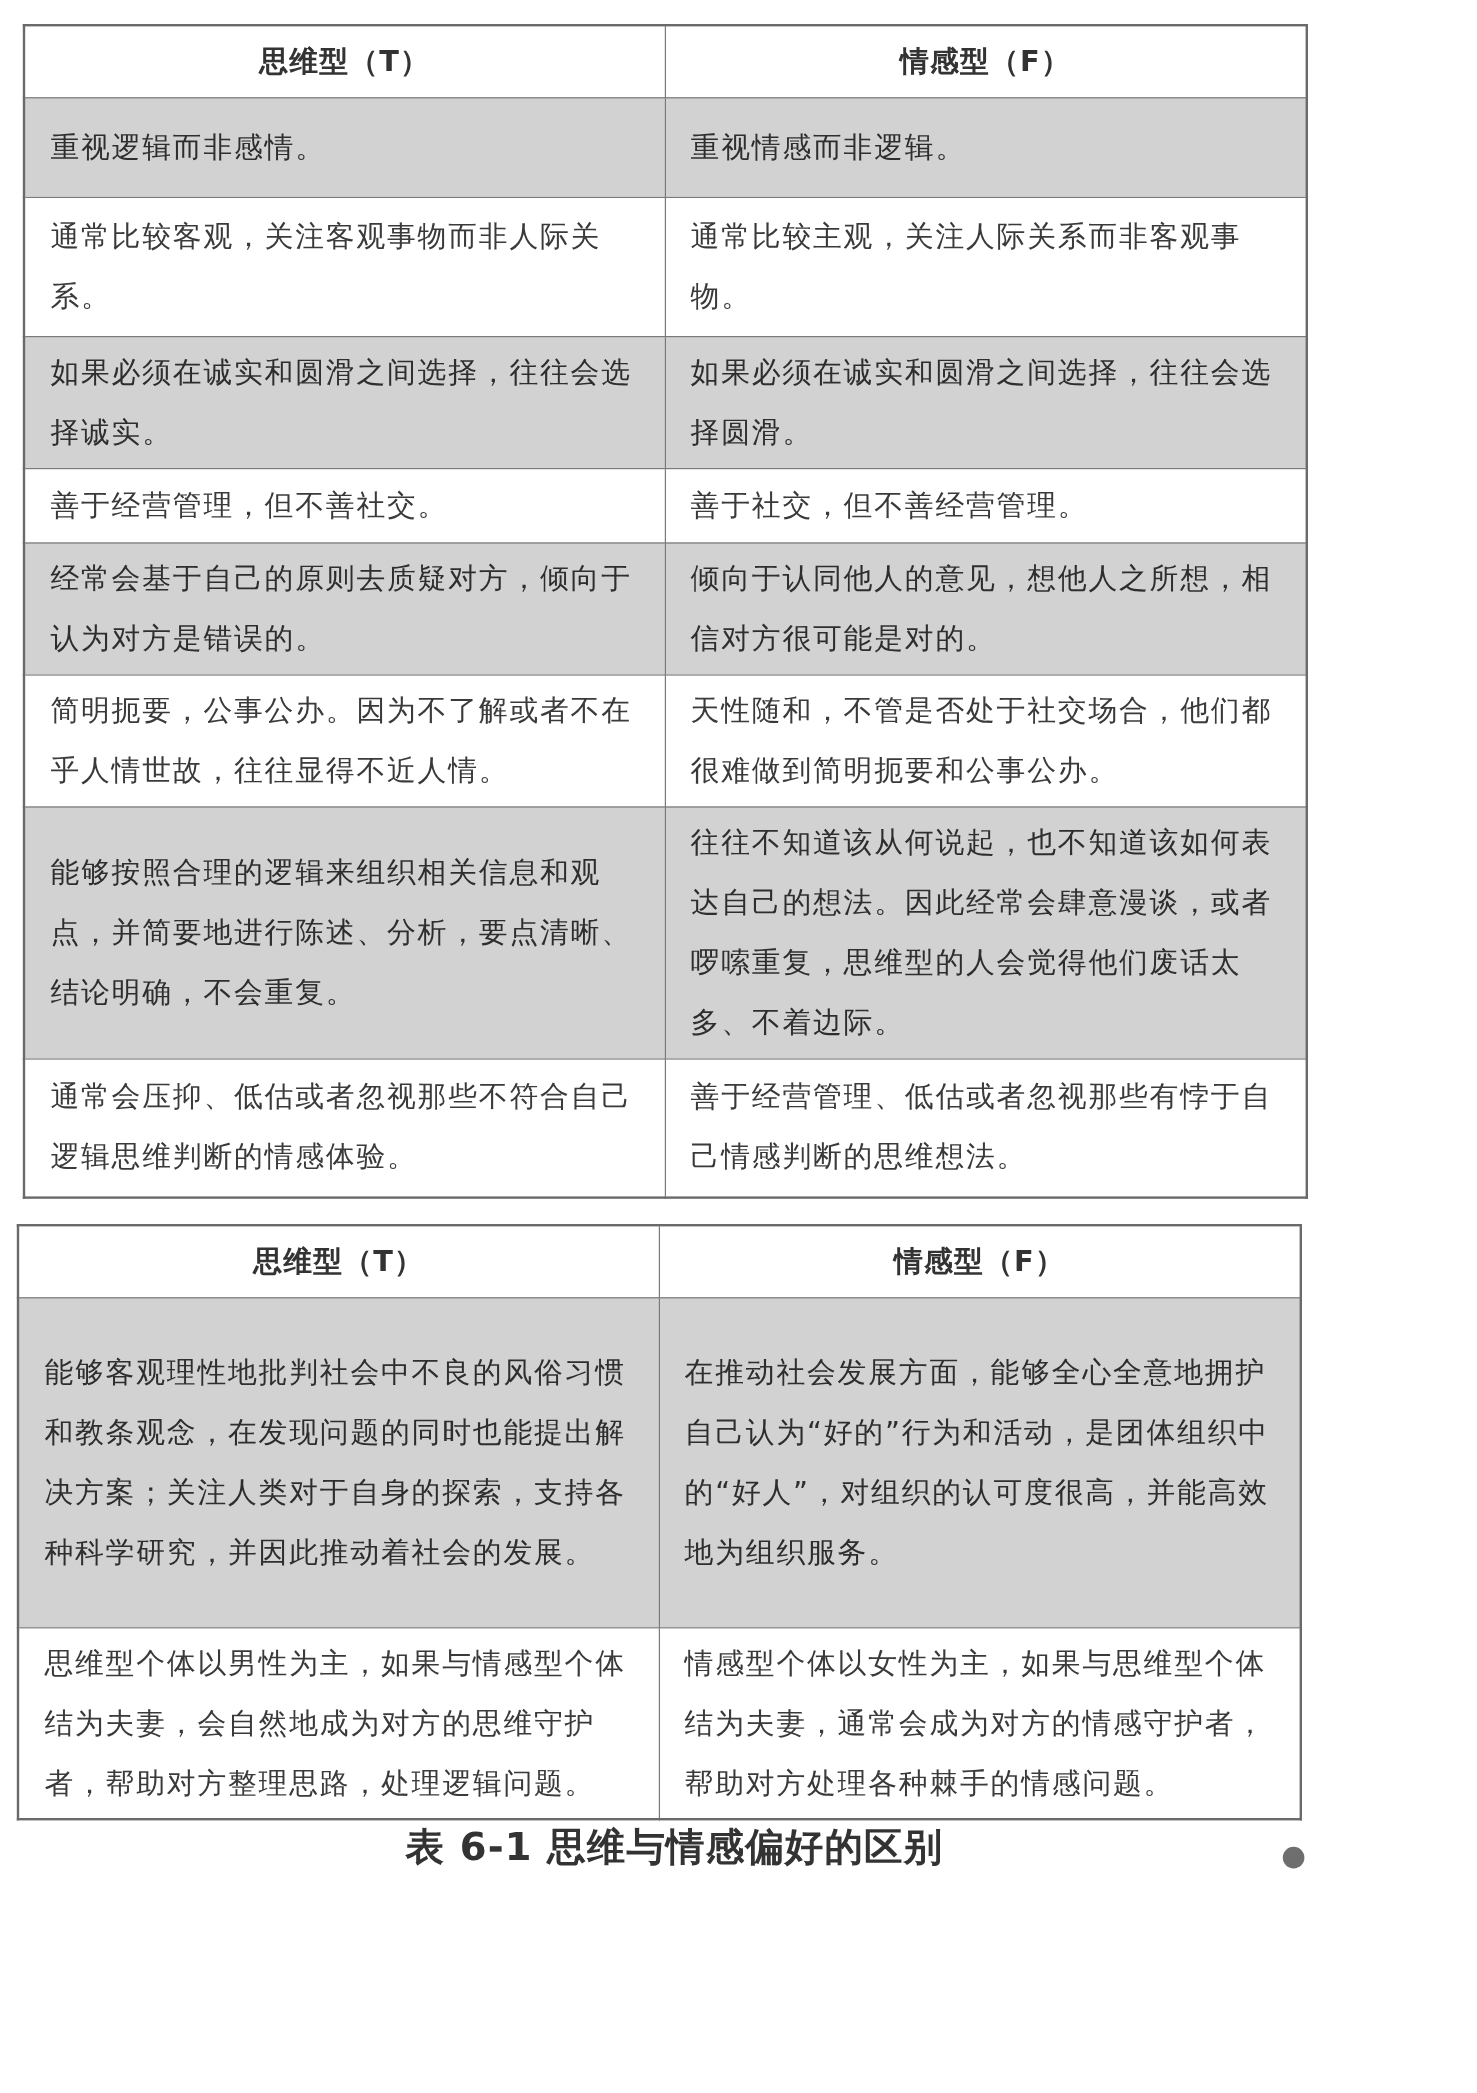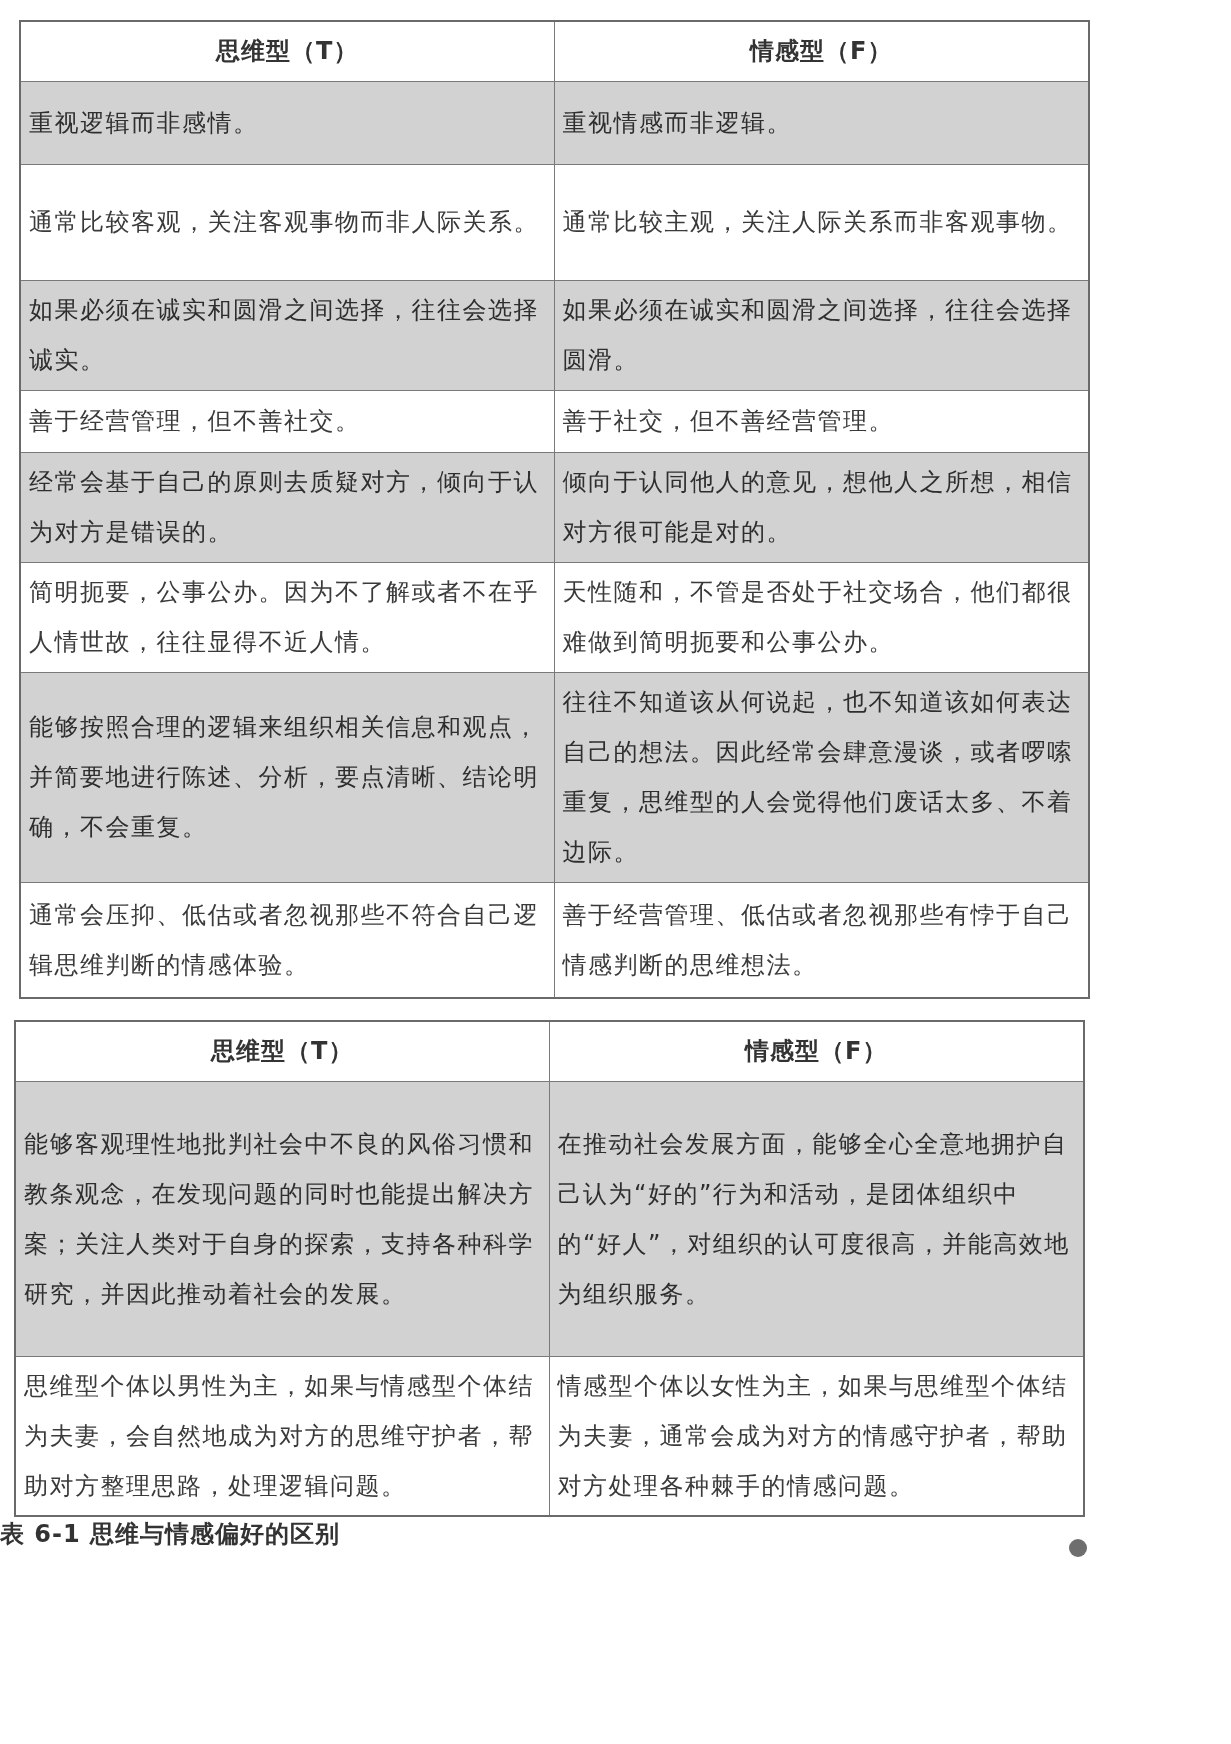--- a/index.html
+++ b/index.html
@@ -6,34 +6,34 @@
   body {
     width: 1231px; height: 1744px; background: #ffffff; position: relative;
     font-family: "DejaVu Sans", "Liberation Sans", sans-serif; color: #3a3a3a;
     overflow: hidden;
   }
   .tbl {
     position: absolute; border-collapse: collapse; table-layout: fixed;
     border: 2px solid #6a6a6a;
   }
   .tbl td, .tbl th {
-    border: 1.5px solid #7a7a7a; vertical-align: middle; padding: 0 8px;
+    border: 1.5px solid #7a7a7a; vertical-align: middle; padding: 0 21px;
     font-size: 24px; line-height: 50px; letter-spacing: 1.5px; font-weight: normal;
     text-align: left; word-break: break-all;
   }
   .tbl th { text-align: center; font-weight: bold; color: #333; letter-spacing: 1px; }
   .tbl tr.shade td { background: #d2d2d2; color: #2e2e2e; }
   .tbl tr.plain td { background: #ffffff; }
   #t1 { left: 19px; top: 20px; width: 1069px; }
   #t2 { left: 14px; top: 1020px; width: 1069px; }
   #t1 col.c1 { width: 534px; } #t1 col.c2 { width: 535px; }
   #t2 col.c1 { width: 534px; } #t2 col.c2 { width: 535px; }
   .caption {
-    position: absolute; left: 0; top: 1518px; width: 1100px; 
-    font-size: 24px; font-weight: bold; color: #333; letter-spacing: 1px;
+    position: absolute; left: 12px; top: 1518px; width: 1100px; text-align: center;
+    font-size: 32px; font-weight: bold; color: #333; letter-spacing: 1px;
   }
   .dot {
     position: absolute; left: 1069px; top: 1539px; width: 18px; height: 18px;
     border-radius: 50%; background: #6e6e6e;
   }
 </style>
 </head>
 <body>
 
 <table id="t1" class="tbl">

